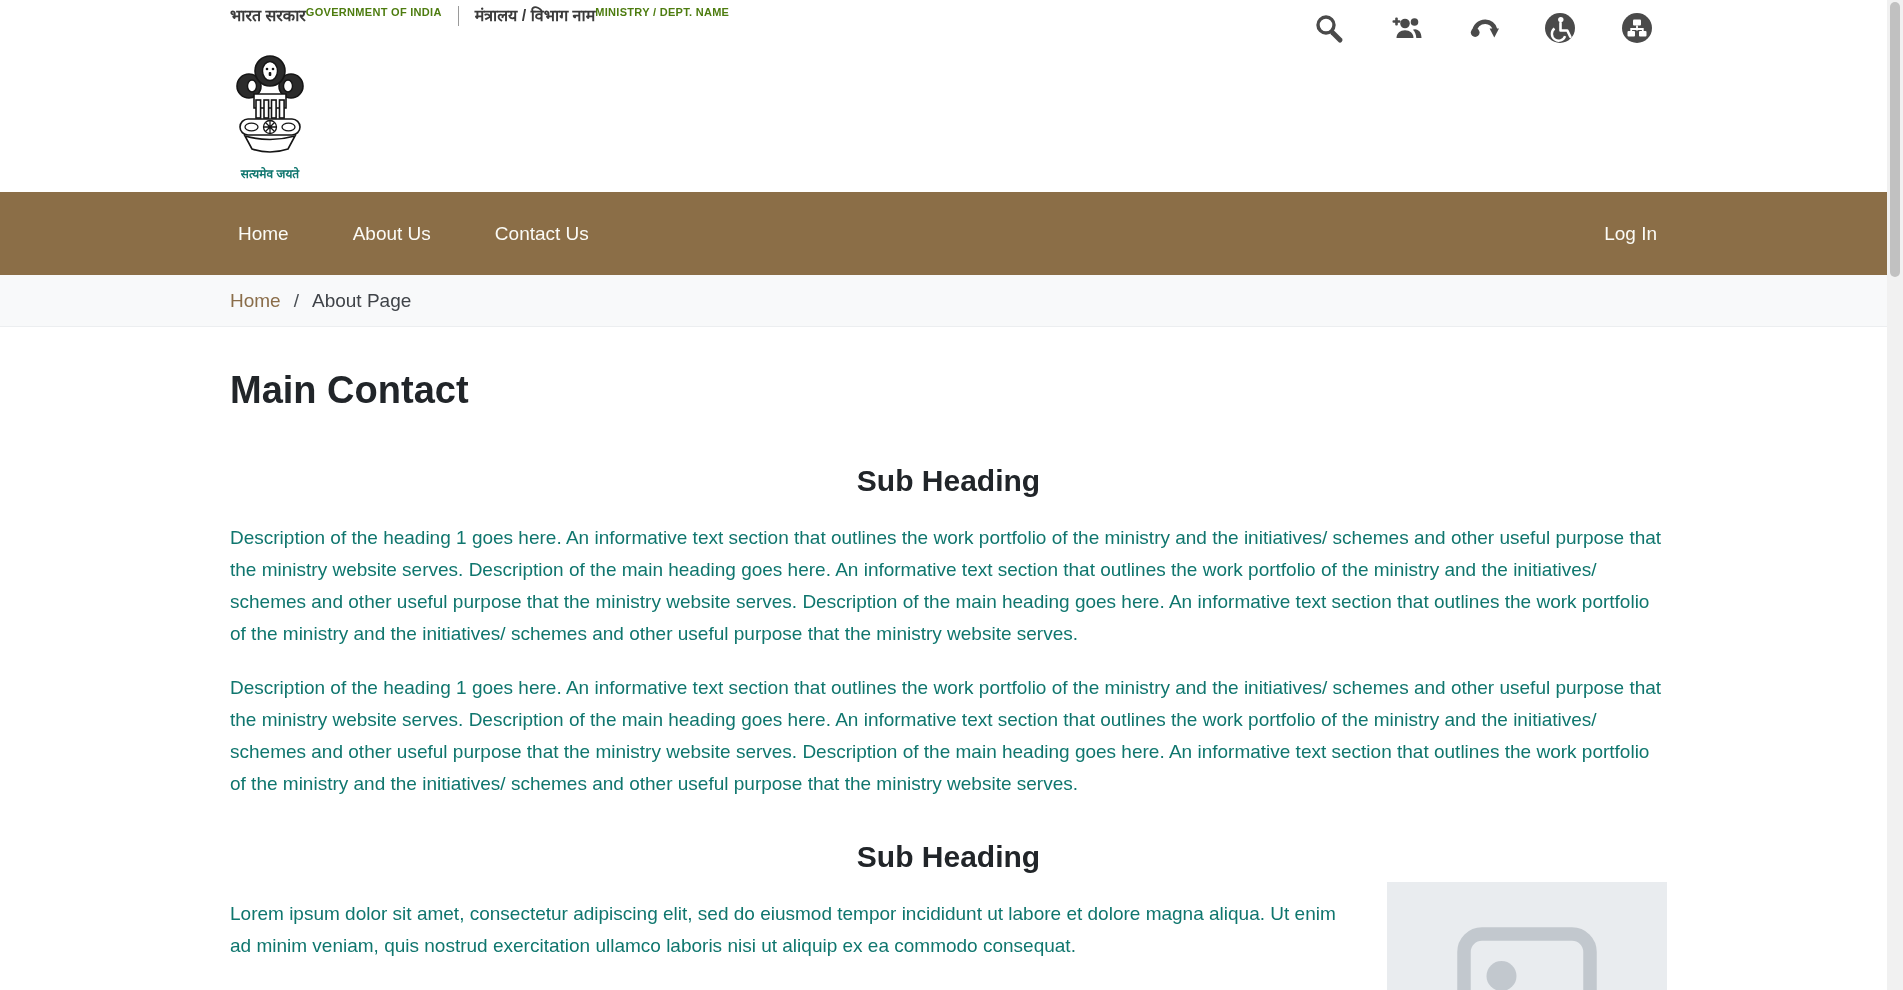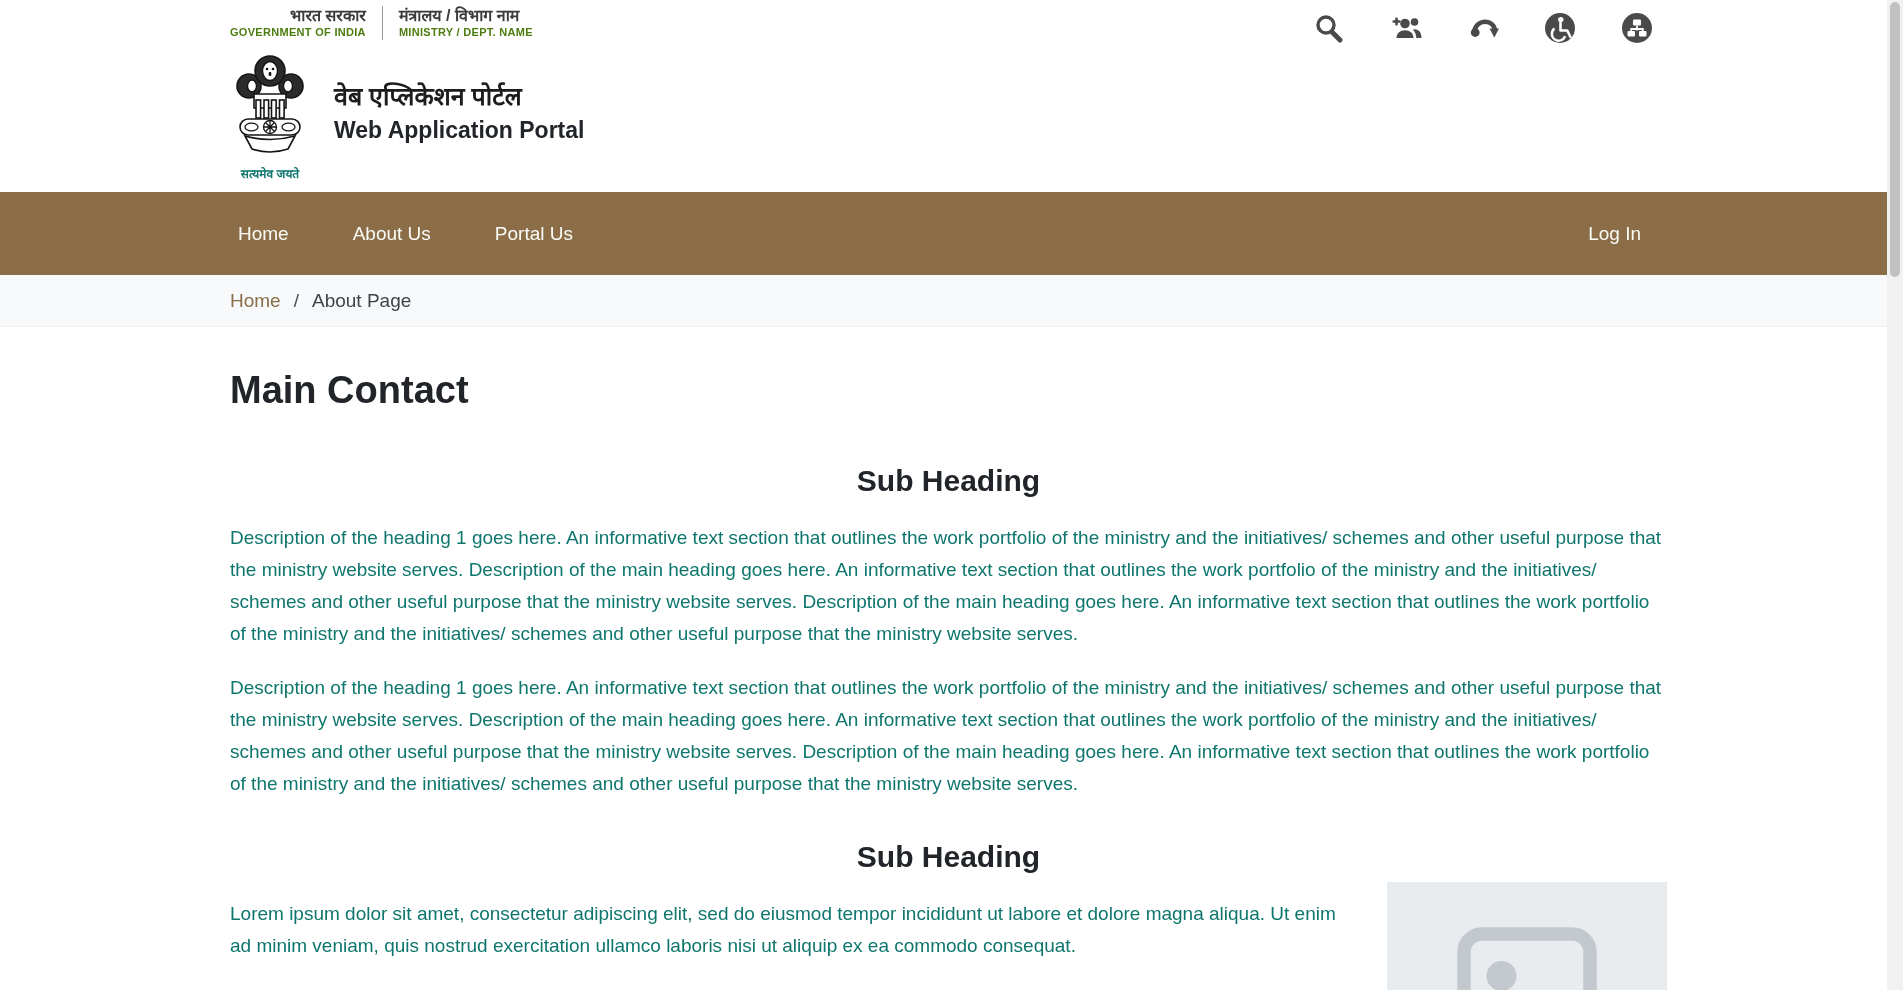--- a/index.html
+++ b/index.html
@@ -6,42 +6,42 @@
   html,body { width:1903px; height:990px; overflow:hidden; background:#fff;
     font-family:"Liberation Sans","DejaVu Sans",sans-serif; color:#212529; }
   .page { position:relative; width:1903px; height:990px; }
 
   .container { width:1437px; margin-left:230px; }
 
   
   .topbar { height:192px; background:#ffffff; }
   .topbar-row { display:flex; justify-content:space-between; align-items:flex-start; padding-top:6px; }
   .gov-block { display:flex; }
-  .gov-col { display:flex; flex-direction:column; line-height:1.25; }
+  .gov-col { display:flex; flex-direction:row; line-height:1.25; }
   .gov-col.right-align { text-align:right; padding-right:16px; border-right:1px solid #9a9a9a; }
   .gov-col.left-pad { padding-left:16px; }
   .hi-line { font-size:16px; font-weight:600; color:#3b3b3b; }
   .en-line { font-size:11px; font-weight:700; color:#4d7c0f; letter-spacing:.3px; }
 
   .topbar-icons { display:flex; gap:45px; align-items:center; padding:6px 14px 0 0; }
   .tb-icon { width:32px; height:32px; cursor:pointer; }
 
   .brand-row { display:flex; margin-top:4px; }
   .emblem-wrap { width:80px; text-align:center; }
   .emblem-motto { font-size:12px; font-weight:700; color:#0f766e; margin-top:1px; white-space:nowrap; }
   .brand-titles { margin-left:24px; padding-top:30px; }
   .brand-hi { font-size:25px; font-weight:600; color:#1d1d1d; }
   .brand-en { font-size:23px; font-weight:700; color:#212529; margin-top:5px; }
 
   
   .navbar { height:83px; background:#8B6E47; }
   .nav-inner { display:flex; align-items:center; height:83px; }
   .nav-items { display:flex; gap:64px; padding-left:8px; }
   .nav-link { color:#FBFBF6; font-size:19px; cursor:pointer; }
-  .nav-login { margin-left:auto; margin-right:26px; color:#FBFBF6; font-size:19px; cursor:pointer; }
+  .nav-login { margin-left:auto; margin-right:10px; color:#FBFBF6; font-size:19px; cursor:pointer; }
 
   
   .breadcrumb-bar { height:52px; background:#F8F9FA; border-bottom:1px solid #ECEEF0; }
   .crumbs { display:flex; align-items:center; height:52px; font-size:19px; }
   .crumb-home { color:#8A6D49; cursor:pointer; }
   .crumb-sep { color:#4a4f54; margin:0 13px; }
   .crumb-current { color:#3f4348; }
 
   
   .page-title { font-size:38px; font-weight:700; color:#212529; margin-top:42px; }
@@ -153,34 +153,30 @@
             <g stroke="#151515" stroke-width="1.3" fill="#fff">
               <circle cx="38" cy="79" r="6.5"></circle>
               <path d="M38 72.5v13M31.5 79h13M33.5 74.5l9 9M42.5 74.5l-9 9"></path>
               <ellipse cx="19.5" cy="79" rx="6.5" ry="3.8"></ellipse>
               <ellipse cx="56.5" cy="79" rx="6.5" ry="3.8"></ellipse>
             </g>
             <path d="M13 88 Q38 95 63 88 L56 101 Q38 107 20 101 Z" stroke="#151515" stroke-width="1.6" fill="#fff"></path>
           </svg>
           <div class="emblem-motto">सत्यमेव जयते</div>
         </div>
-        <div class="brand-titles">
-          <div class="brand-hi">वेब एप्लिकेशन पोर्टल</div>
-          <div class="brand-en">Web Application Portal</div>
-        </div>
       </div>
     </div>
   </header>
 
   <nav class="navbar">
     <div class="container nav-inner">
       <div class="nav-items">
         <a class="nav-link">Home</a>
         <a class="nav-link">About Us</a>
-        <a class="nav-link">Portal Us</a>
+        <a class="nav-link">Contact Us</a>
       </div>
       <a class="nav-login">Log In</a>
     </div>
   </nav>
 
   <div class="breadcrumb-bar">
     <div class="container crumbs">
       <a class="crumb-home">Home</a>
       <span class="crumb-sep">/</span>
       <span class="crumb-current">About Page</span>

